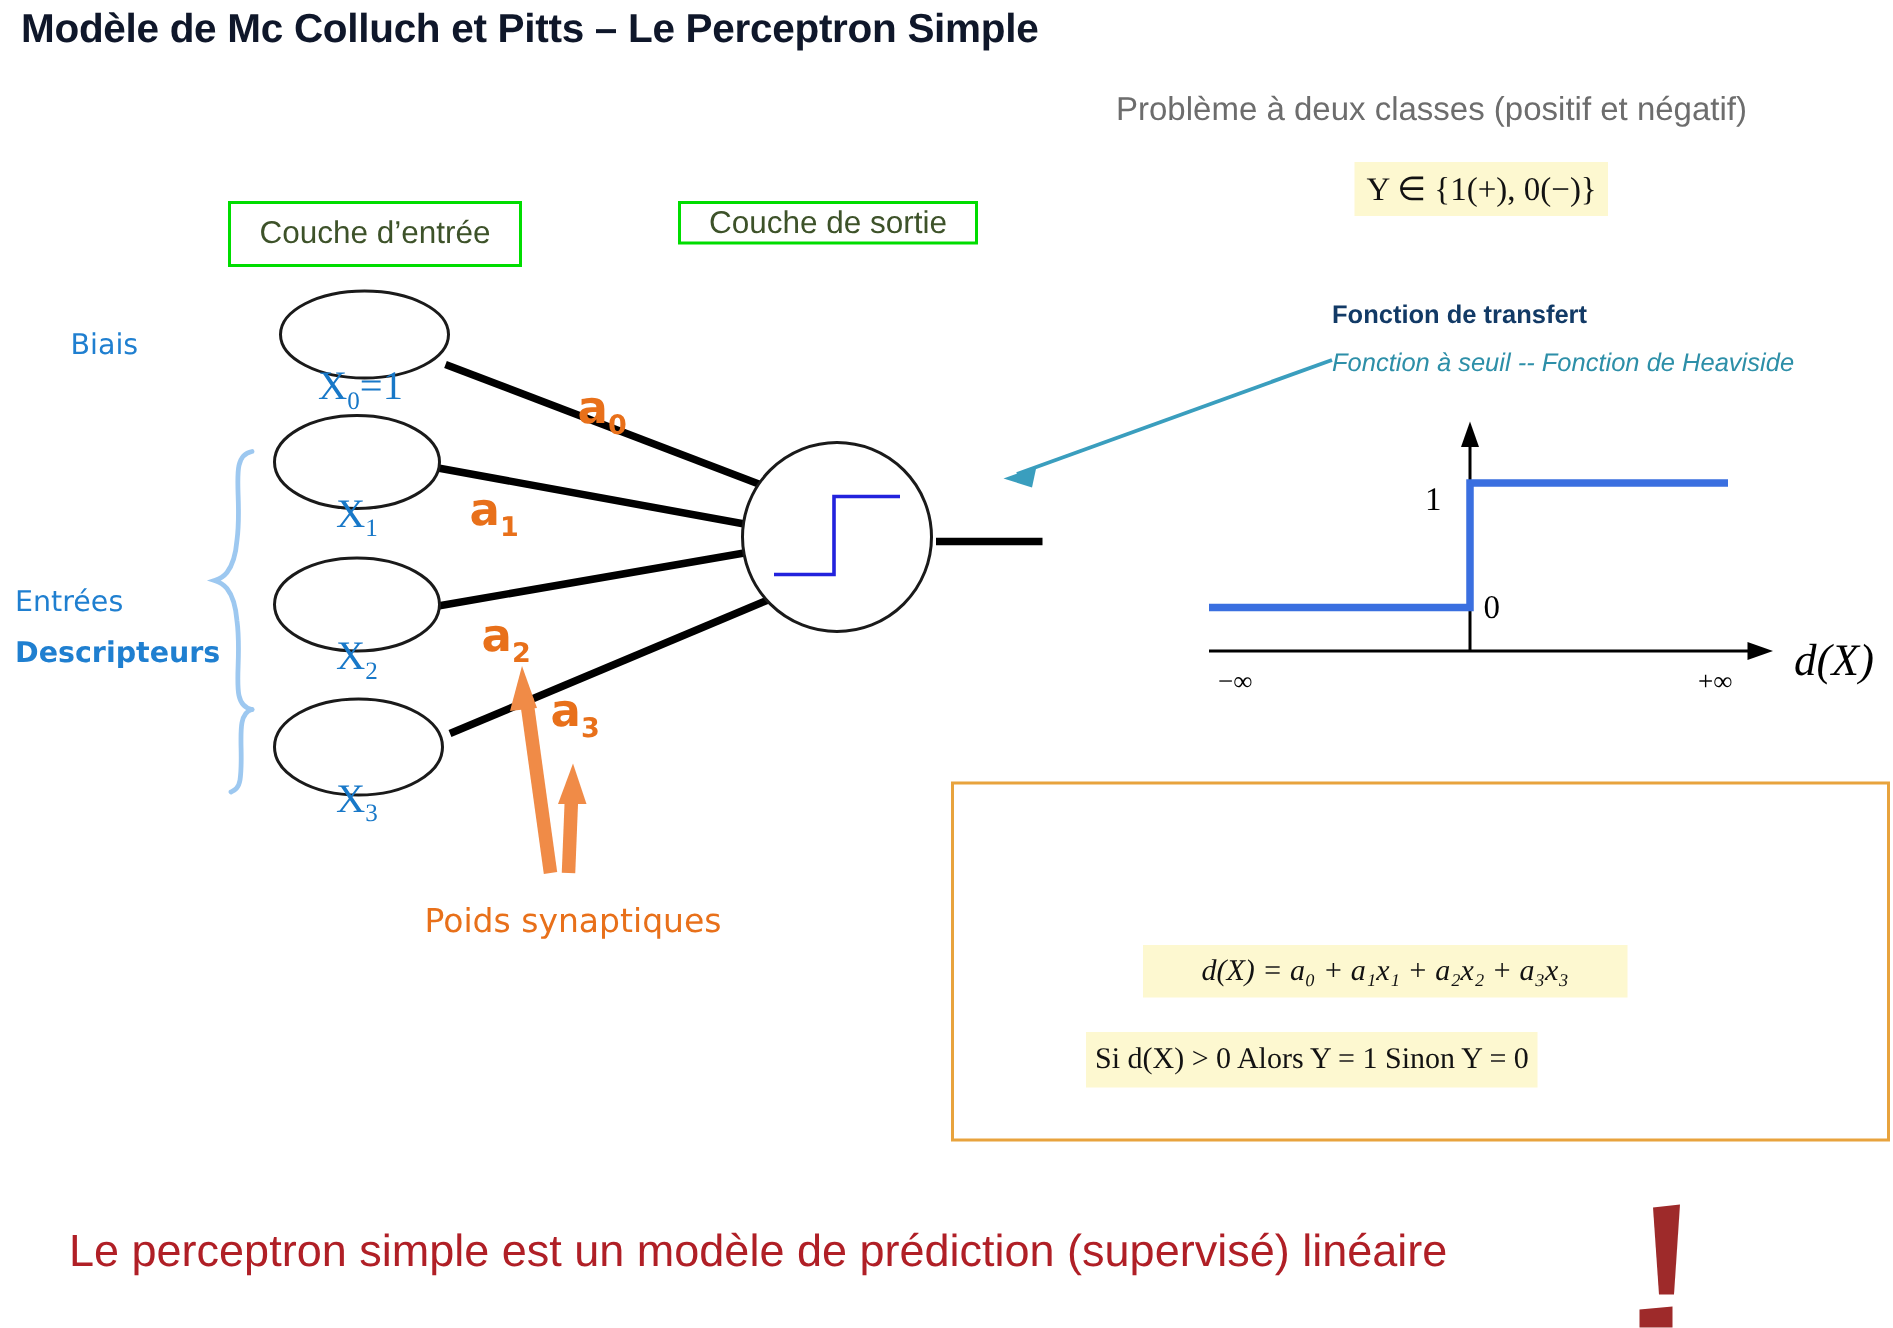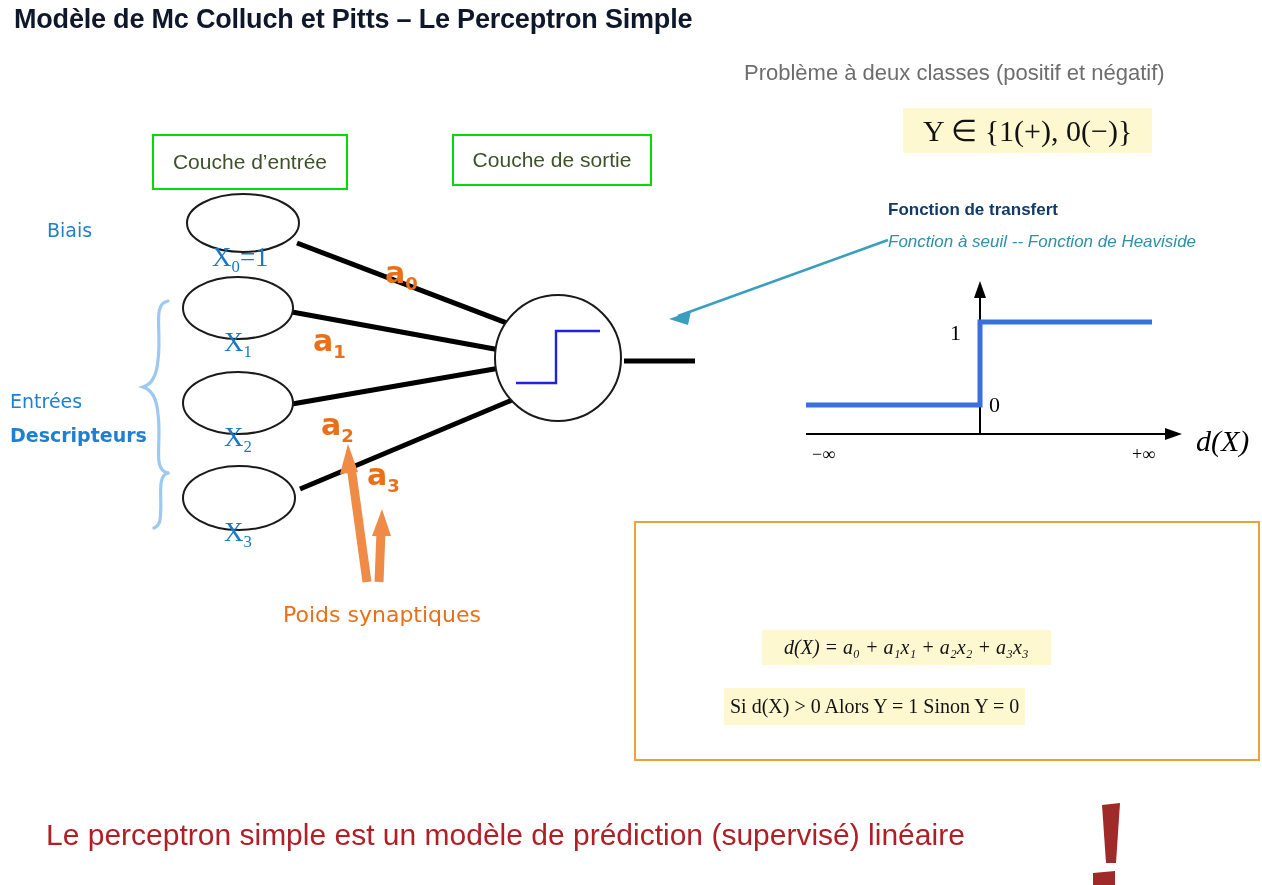--- a/index.html
+++ b/index.html
@@ -131,25 +131,25 @@
     white-space: nowrap;
   }
 </style>
 </head>
 <body>
 
 <div class="abs" id="slide-title">Modèle de Mc Colluch et Pitts – Le Perceptron Simple</div>
 
 <div class="abs gray-text" style="left:744px; top:60px;">Problème à deux classes (positif et négatif)</div>
 
-<div class="abs hl-yellow" style="left:903px; top:108px; padding:5px 20px; font-size:30px;">Y ∈ {1(+), 0(−)}</div>
-
-<div class="abs green-box" style="left:152px; top:134px; width:196px; height:56px;">Couche d’entrée</div>
-
-<div class="abs green-box" style="left:452px; top:134px; width:200px; height:52px;">Couche de sortie</div>
+<div class="abs hl-yellow" style="left:903px; top:108px; padding:5px 8px; font-size:22px;">Y ∈ {1(+), 0(−)}</div>
+
+<div class="abs green-box" style="left:152px; top:134px; width:196px; height:44px;">Couche d’entrée</div>
+
+<div class="abs green-box" style="left:452px; top:134px; width:200px; height:29px;">Couche de sortie</div>
 
 <div class="abs blue-hand" style="left:47px; top:219px;">Biais</div>
 
 <div class="abs blue-hand" style="left:10px; top:390px;">Entrées</div>
 
 <div class="abs blue-hand" style="left:10px; top:424px;font-weight:bold;">Descripteurs</div>
 
 <svg class="abs" style="left:0px; top:0px;" width="1262" height="885">
 
   <path d="M 168 301 C 152 304, 162 330, 158 360 C 156 384, 146 386, 143 387
@@ -241,21 +241,21 @@
 <div class="abs chart-txt" style="left:989px; top:392px; font-size:22px;">0</div>
 
 <div class="abs chart-txt" style="left:812px; top:444px; font-size:18px;">−∞</div>
 
 <div class="abs chart-txt" style="left:1132px; top:444px; font-size:18px;">+∞</div>
 
 <div class="abs chart-txt" style="left:1196px; top:424px; font-size:30px; font-style:italic;">d(X)</div>
 
 <div class="abs" id="model-panel">
 
-  <div class="abs hl-yellow" style="left:126px; top:107px; padding:6px 22px; font-size:20px; font-style:italic;">d(X) = a₀ + a₁x₁ + a₂x₂ + a₃x₃</div>
+  <div class="abs hl-yellow" style="left:126px; top:107px; padding:6px 39px; font-size:20px; font-style:italic;">d(X) = a₀ + a₁x₁ + a₂x₂ + a₃x₃</div>
 
   <div class="abs hl-yellow" style="left:88px; top:165px; padding:7px 6px; font-size:20px;">Si  d(X) &gt; 0  Alors  Y = 1  Sinon Y = 0</div>
 </div>
 
 <div class="abs" id="conclusion">Le perceptron simple est un modèle de prédiction (supervisé) linéaire</div>
 
 <svg class="abs" style="left:1086px; top:797px;" width="110" height="90">
   <polygon points="16,8 34,6 30,66 20,66" fill="#9e2a2a"></polygon>
   <polygon points="7,76 29,74 29,93 7,93" fill="#9e2a2a"></polygon>
 </svg>

